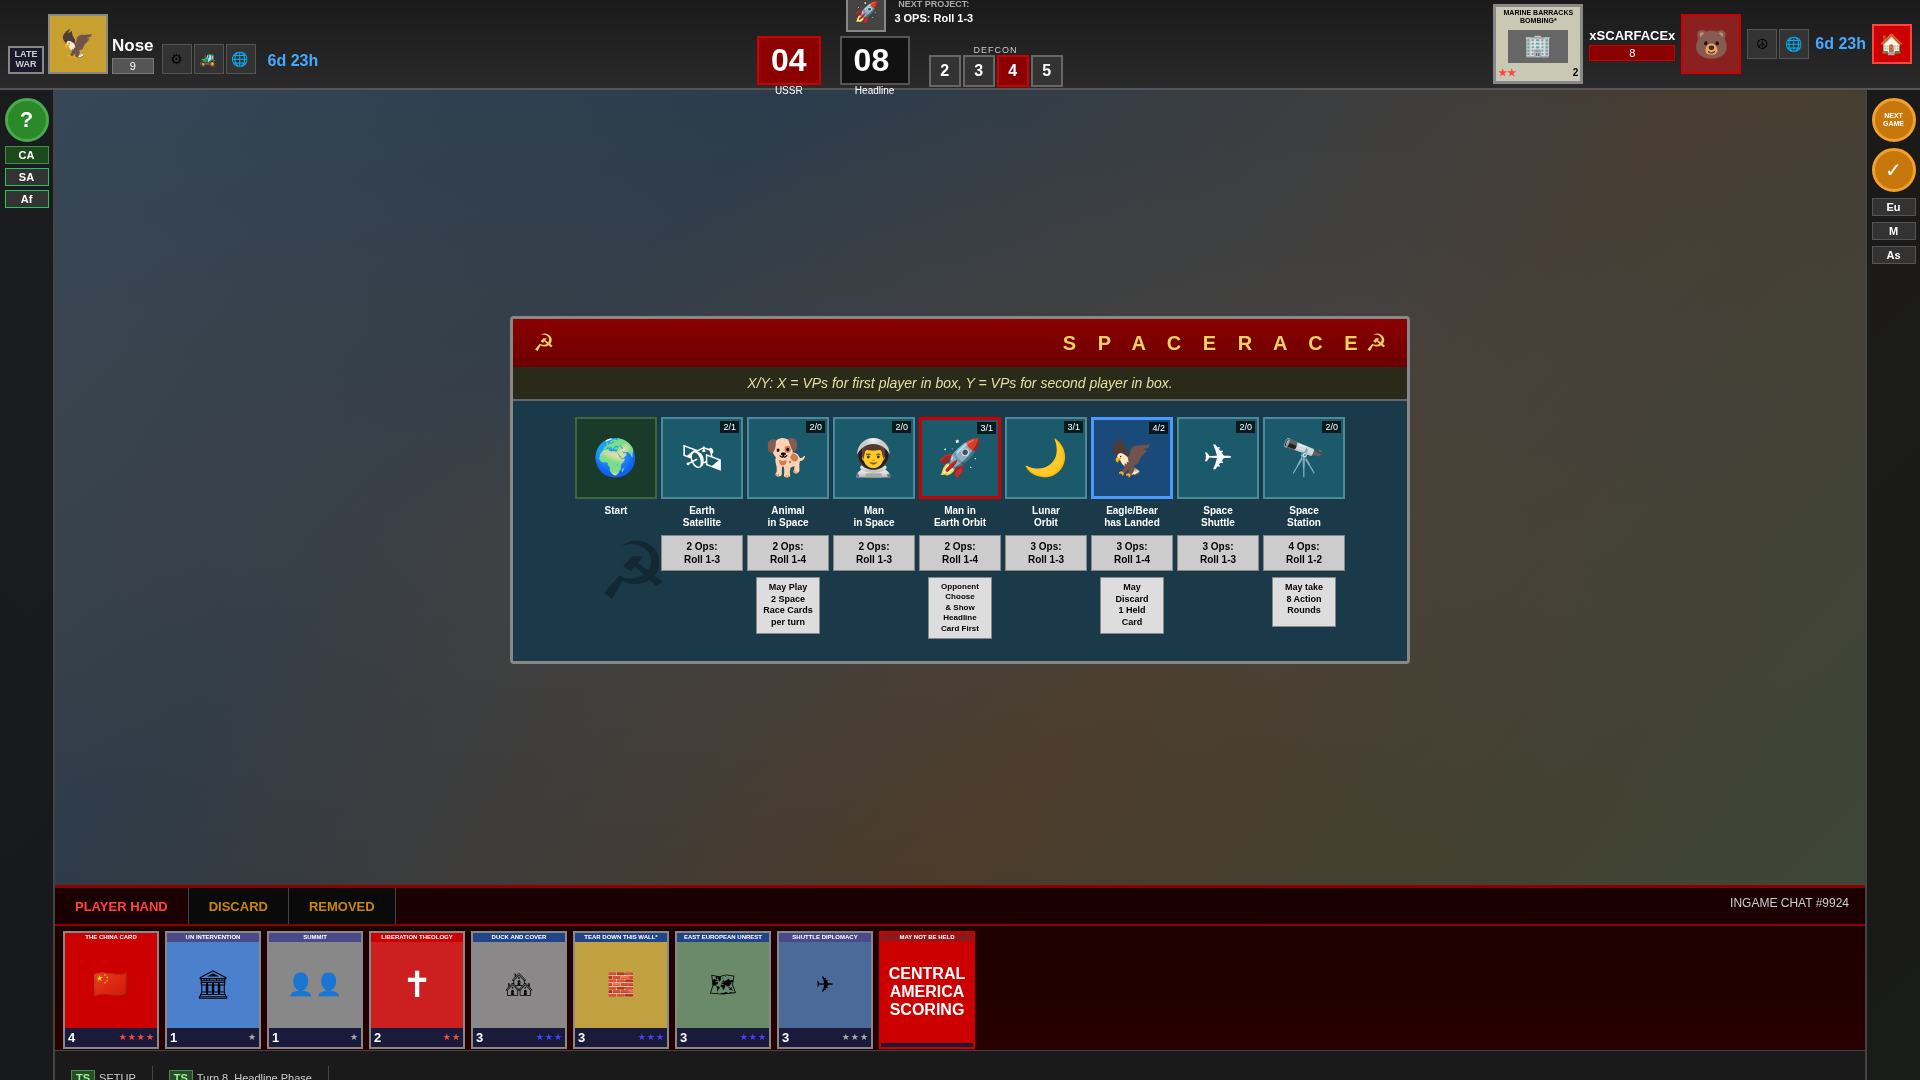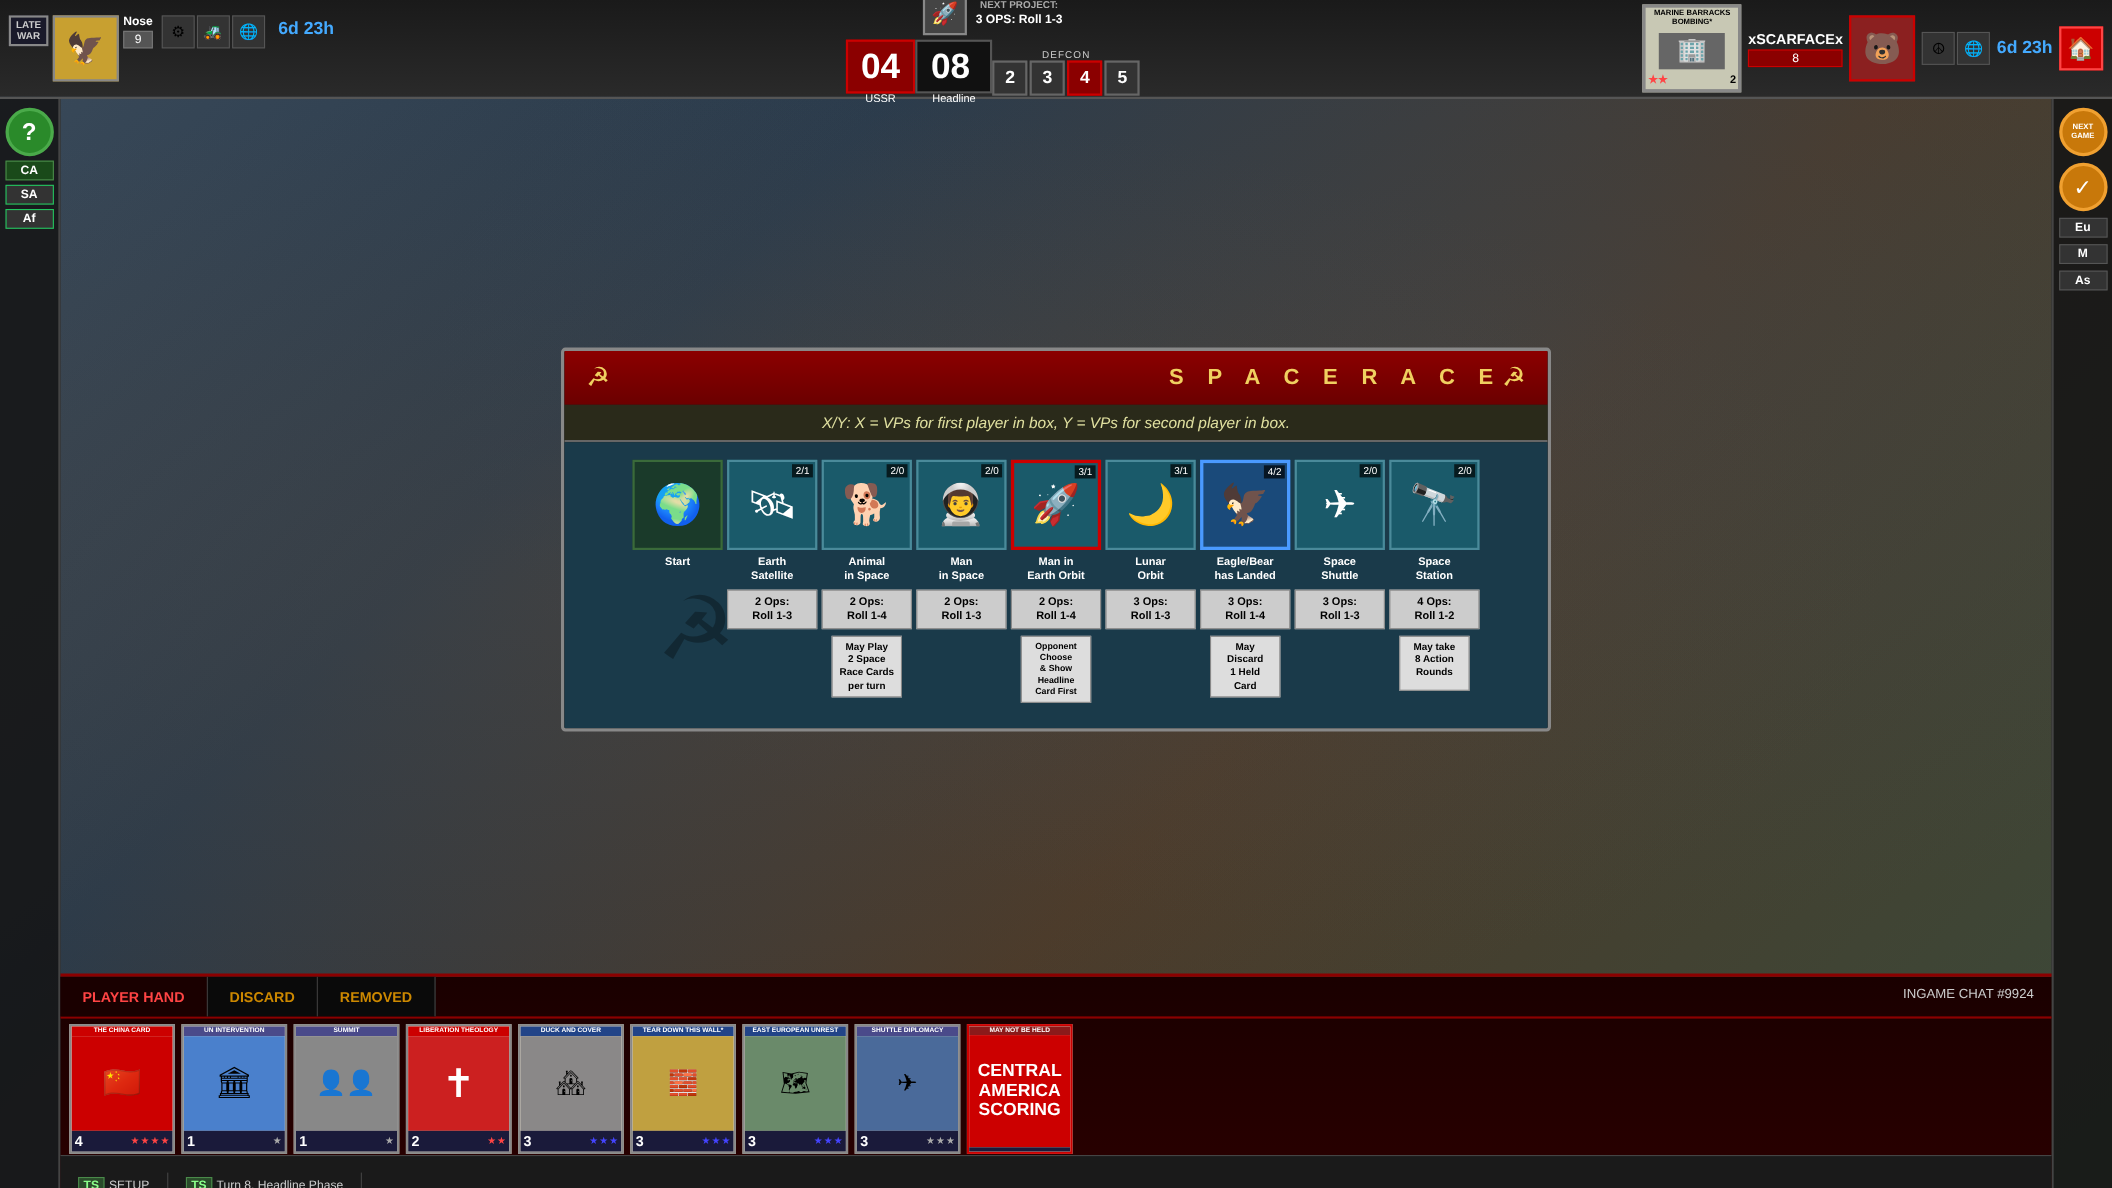--- a/index.html
+++ b/index.html
@@ -34,21 +34,21 @@
       height: 90px;
       background: linear-gradient(180deg, #1a1a1a 0%, #2a2a2a 100%);
       display: flex;
       align-items: center;
       z-index: 10;
       border-bottom: 2px solid #555;
     }
 
     .top-left-section {
       display: flex;
-      align-items: flex-start;
+      align-items: flex-end;
       padding: 4px 8px;
       gap: 4px;
       min-width: 280px;
     }
 
     .late-war-badge {
       background: #1a1a2a;
       border: 2px solid #888;
       color: #ccc;
       font-size: 9px;
@@ -70,21 +70,21 @@
       font-size: 28px;
     }
 
     .player-info {
       display: flex;
       flex-direction: column;
       gap: 2px;
     }
     .player-name {
       color: #fff;
-      font-size: 11px;
+      font-size: 17px;
       font-weight: bold;
     }
     .player-badge {
       background: #555;
       color: #fff;
       font-size: 11px;
       padding: 1px 6px;
       text-align: center;
       border: 1px solid #777;
     }
@@ -716,21 +716,21 @@
   </div>
 
   <div class="top-center">
     <div class="next-project-box">
       <div class="np-icon">🚀</div>
       <div class="np-text">
         <div style="font-size:9px; color:#aaa;">NEXT PROJECT:</div>
         <div style="font-size:11px; color:#fff; font-weight:bold;">3 OPS: Roll 1-3</div>
       </div>
     </div>
-    <div style="display:flex; align-items:center; gap:0;">
+    <div style="display:flex; align-items:center; gap:19px;">
       <div style="display:flex; flex-direction:column; align-items:center;">
         <div class="score-box-red">04</div>
         <div class="ussr-label">USSR</div>
       </div>
       <div style="display:flex; flex-direction:column; align-items:center;">
         <div class="score-box-dark">08</div>
         <div class="headline-label">Headline</div>
       </div>
       <div class="defcon-section">
         <div style="display:flex;">

